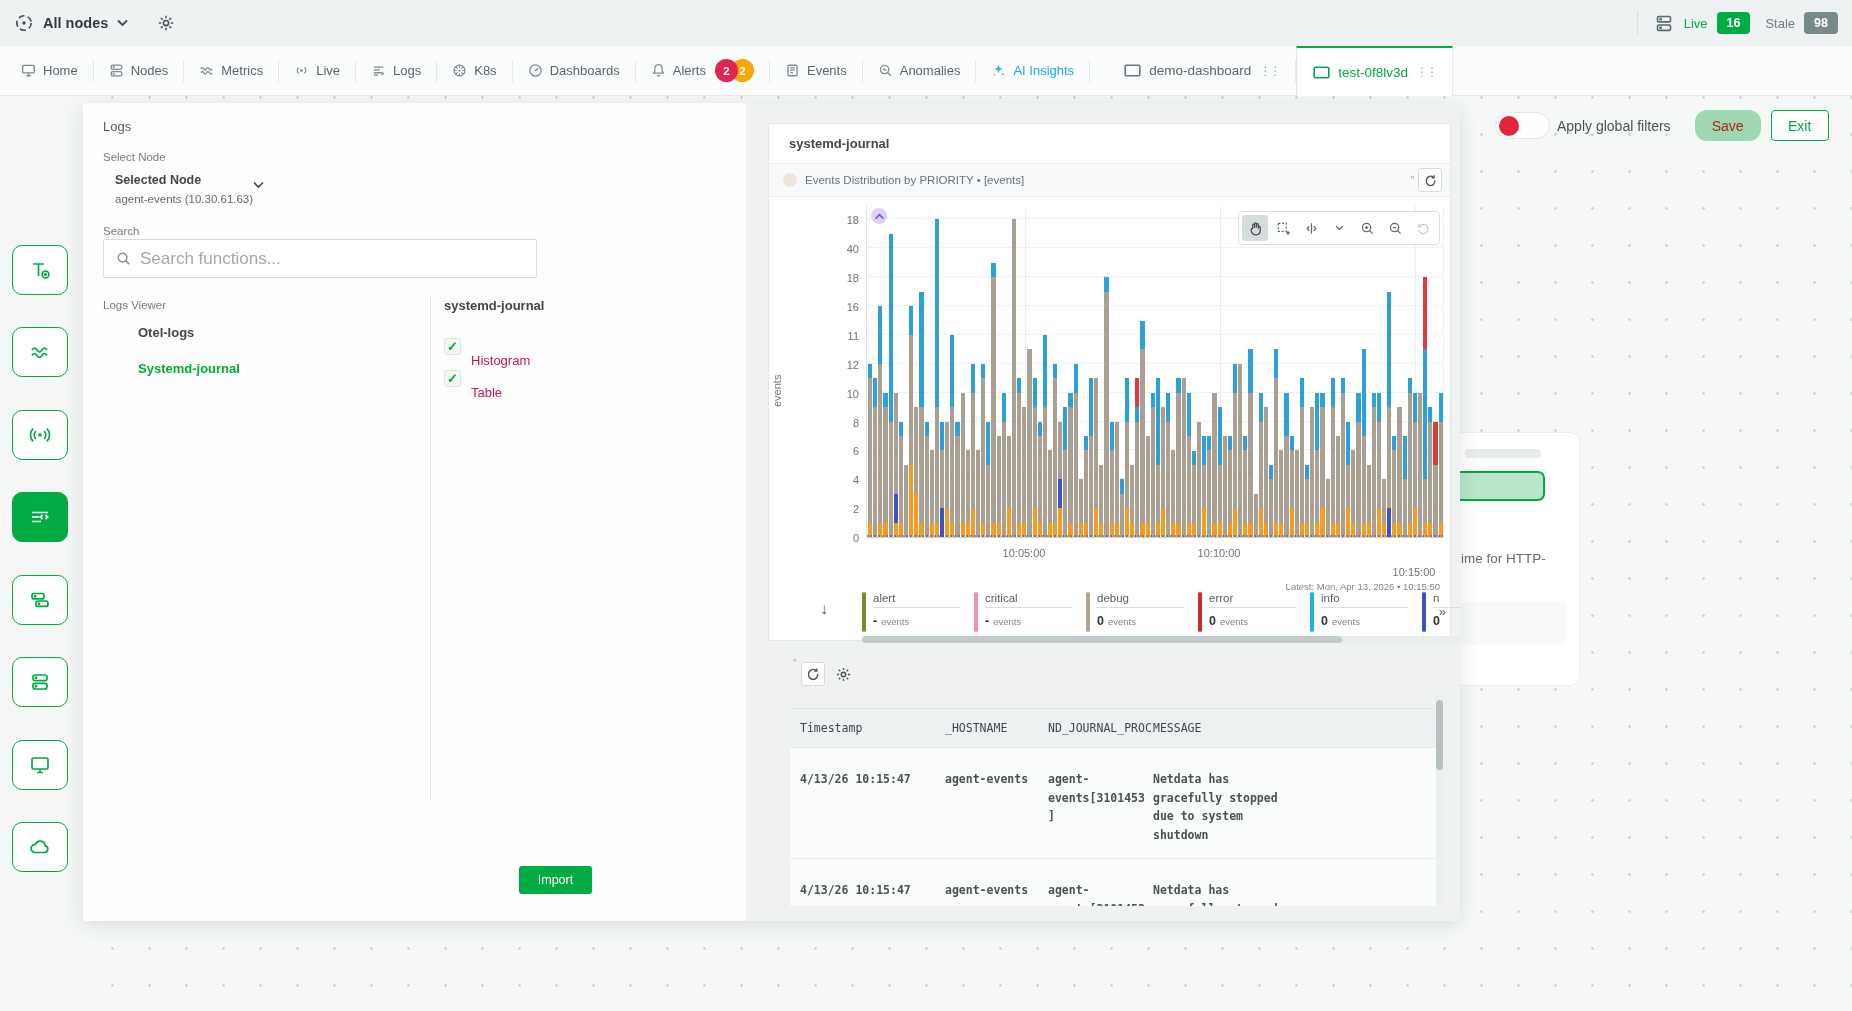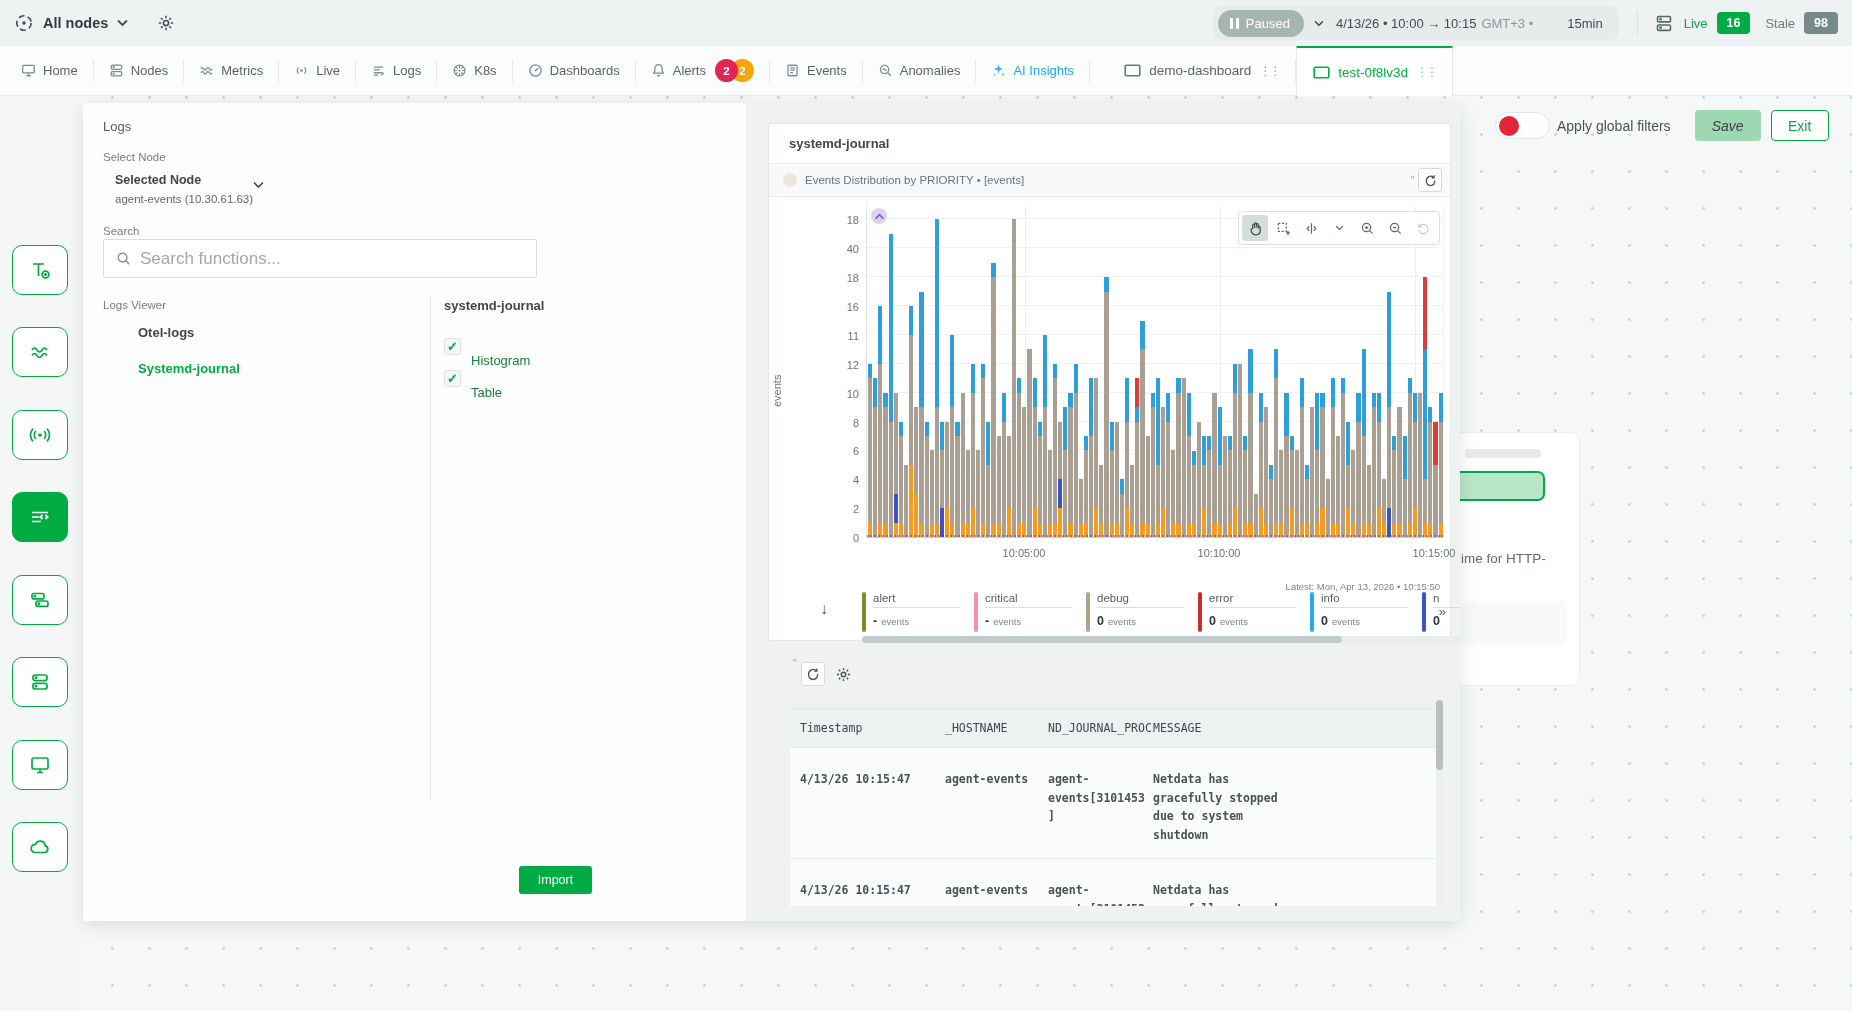--- a/index.html
+++ b/index.html
@@ -59,21 +59,21 @@
   
   .side-btn { position:absolute; left:12px; width:56px; height:50px; background:#fff; border:1px solid #00ab44;
     border-radius:10px; display:flex; align-items:center; justify-content:center; cursor:pointer; z-index:3; }
   .side-btn.active { background:#00ab44; }
 
   
   .actions { position:absolute; left:1495px; top:110px; display:flex; align-items:center; z-index:2; }
   .toggle { width:55px; height:27px; background:#fdfefe; border:1px solid #e2e6e6; border-radius:14px; position:relative; cursor:pointer; }
   .toggle .knob { position:absolute; left:3px; top:2.5px; width:20px; height:20px; border-radius:50%; background:#e3243b; }
   .actions .lbl { font-size:14px; color:#4b5257; margin:0 24px 0 7px; }
-  .btn-save { width:66px; height:31px; background:#9ed8b2; color:#404040; font-size:14px; border:none; border-radius:4px; cursor:pointer;font-style:italic; }
+  .btn-save { width:66px; height:31px; background:#9ed8b2; color:#b91c1c; font-size:14px; border:none; border-radius:12px; cursor:pointer; }
   .btn-exit { width:58px; height:31px; background:#fff; color:#00ab44; font-size:14px; border:1px solid #00ab44; border-radius:4px; margin-left:10px; cursor:pointer; }
 
   
   .bg-card { position:absolute; left:1452px; top:432px; width:128px; height:254px; background:#fff;
     border:1px solid #ecefef; border-radius:10px; z-index:1; overflow:hidden; }
   .bg-skel { position:absolute; left:12px; top:16px; width:76px; height:9px; background:#e8ebeb; border-radius:4px; }
   .bg-green-btn { position:absolute; left:-26px; top:38px; width:118px; height:30px; background:#b9e5c8;
     border:2px solid #00ab44; border-radius:7px; }
   .bg-snippet { position:absolute; left:8px; top:118px; font-size:13.5px; color:#5f6b76; white-space:nowrap; }
   .bg-ghost { position:absolute; left:8px; top:168px; width:106px; height:44px; background:#f8fafa; border-radius:6px; }
@@ -91,21 +91,21 @@
     border:1px solid #d8dcdc; border-radius:2px; display:flex; align-items:center; padding:0 12px; gap:9px; }
   .search-box input { border:none; outline:none; font-size:17px; color:#444; width:100%; font-family:"Liberation Sans",sans-serif; }
   .search-box input::placeholder { color:#a1a8ad; }
   .col-divider { position:absolute; left:347px; top:192px; width:1px; height:505px; background:#e4e8e8; }
   .viewer-item { position:absolute; left:55px; font-size:13px; font-weight:bold; color:#40474d; cursor:pointer; }
   .viewer-item.sel { color:#00ab44; }
   .detail-title { position:absolute; left:361px; top:195px; font-size:13px; font-weight:bold; color:#40474d; }
   .opt-row { position:absolute; left:361px; display:flex; align-items:center; gap:10px; cursor:pointer; }
   .opt-box { width:17px; height:17px; background:#f4f6f6; border:1px solid #dfe3e3; border-radius:3px;
     display:flex; align-items:center; justify-content:center; color:#00ab44; font-size:13px; font-weight:bold; }
-  .opt-lbl { font-size:13px; color:#15803d;margin-top:28px; }
+  .opt-lbl { font-size:13px; color:#be185d;margin-top:28px; }
   .import-btn { position:absolute; left:436px; top:763px; width:73px; height:28px; background:#00ab44; color:#fff;
     font-size:12.5px; border:none; border-radius:3px; cursor:pointer; }
 
   
   .chart-card { position:absolute; left:685px; top:20px; width:683px; height:518px; background:#fff;
     border:1px solid #e2e7e7; border-radius:2px; }
   .cc-title { height:40px; border-bottom:1px solid #e9edee; display:flex; align-items:center; padding-left:20px;
     font-size:13px; font-weight:bold; color:#40474d; }
   .cc-sub { height:33px; background:#f7f9fa; border-bottom:1px solid #e9edee; display:flex; align-items:center; padding:0 8px 0 14px; }
   .cc-sub-icon { width:14px; height:14px; border-radius:50%; background:#ece6dc; margin-right:8px; }
@@ -201,37 +201,20 @@
           </svg>
       </span>
       <span class="tb-gear">
         <svg width="18" height="18" viewBox="0 0 16 16" stroke="#4a5256" fill="none" stroke-width="1.4">
             <circle cx="8" cy="8" r="2.3"></circle>
             <path d="M8 1.6v2.1M8 12.3v2.1M1.6 8h2.1M12.3 8h2.1M3.5 3.5l1.5 1.5M11 11l1.5 1.5M12.5 3.5L11 5M5 11l-1.5 1.5"></path>
           </svg>
       </span>
     </div>
     <div class="tb-right">
-      <div class="range-box">
-        <div class="paused-pill">
-          <span class="pbars">
-              <i></i>
-              <i></i>
-            </span>
-          <span>Paused</span>
-        </div>
-        <span class="range-chev">
-          <svg width="10" height="7" viewBox="0 0 11 8">
-              <path d="M1.5 2l4 4 4-4" fill="none" stroke="#444c50" stroke-width="1.8" stroke-linecap="round"></path>
-            </svg>
-        </span>
-        <span class="range-main">4/13/26 • 10:00 → 10:15</span>
-        <span class="range-tz">GMT+3 •</span>
-        <span class="range-dur">15min</span>
-      </div>
       <div class="tb-sep"></div>
       <div class="nodes-status">
         <span>
           <svg width="19" height="17" viewBox="0 0 19 17" fill="none" stroke="#5a6a68" stroke-width="1.6">
               <rect x="1.5" y="1.5" width="13" height="5.4" rx="1.2"></rect>
               <rect x="1.5" y="10" width="13" height="5.4" rx="1.2"></rect>
               <circle cx="4.6" cy="4.2" r=".6" fill="#5a6a68"></circle>
               <circle cx="4.6" cy="12.7" r=".6" fill="#5a6a68"></circle>
             </svg>
         </span>
@@ -1016,21 +999,21 @@
             </div>
           <div class="anomaly-dot">
             <svg width="9" height="6" viewBox="0 0 10 7">
                 <path d="M1 6l4-4 4 4" fill="none" stroke="#7e57c2" stroke-width="1.8" stroke-linecap="round"></path>
               </svg>
           </div>
         </div>
         <div class="xlabels" id="xlabels">
             <div class="xtick" style="left: 158px;">10:05:00</div>
             <div class="xtick" style="left: 353px;">10:10:00</div>
-            <div class="xtick" style="left: 568px;">10:15:00</div>
+            <div class="xtick" style="left: 548px; margin-top: 19px;">10:15:00</div>
           </div>
 
         <div class="chart-toolbar">
           <span class="ct-slot active">
             <svg width="15" height="15" viewBox="0 0 16 16" fill="none" stroke="#3f4a4a" stroke-width="1.3">
                 <path d="M5 8V4.2a1 1 0 012 0V7.5M7 7V3a1 1 0 012 0v4M9 7V3.8a1 1 0 012 0V8m0 .2V6.8a1 1 0 012 0v3.4c0 2.8-1.6 4.6-4.6 4.6-2.6 0-3.8-1.3-4.8-3.4L3.4 9.2a.9.9 0 011.4-.9L5 8.6"></path>
               </svg>
           </span>
           <span class="ct-slot">
             <svg width="15" height="15" viewBox="0 0 16 16" fill="none" stroke="#5b6a6a" stroke-width="1.3">

